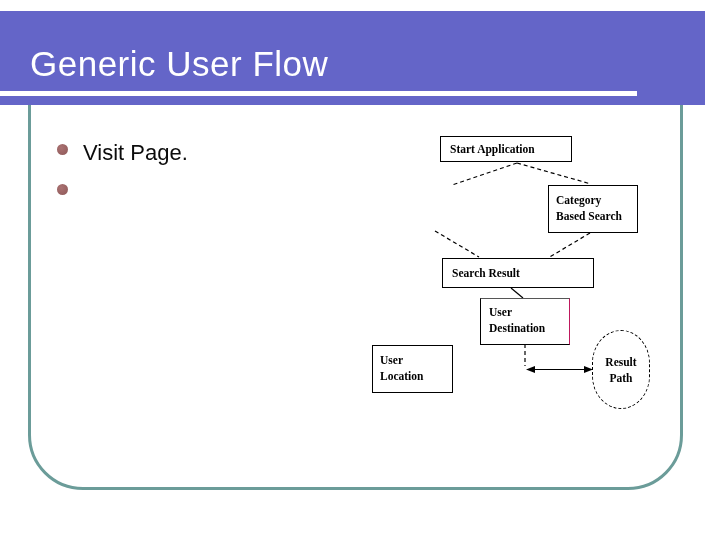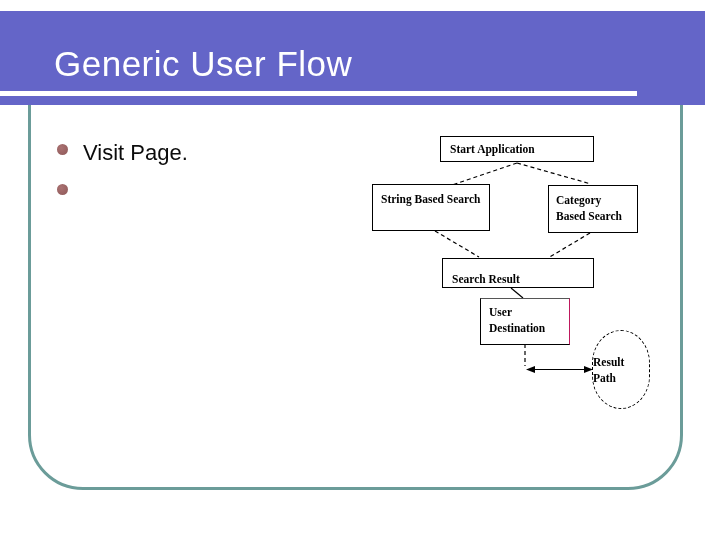--- a/index.html
+++ b/index.html
@@ -6,49 +6,49 @@
   .stage{position:relative;width:720px;height:540px;background:#ffffff;overflow:hidden;
          font-family:"Liberation Sans",sans-serif;}
 
   
   .slide-frame{position:absolute;left:28px;top:34px;width:655px;height:456px;
                border:3px solid #6b9c99;border-radius:55px;box-sizing:border-box;z-index:0;}
 
   
   .header{position:absolute;left:0;top:11px;width:705px;height:94px;background:#6465c8;z-index:3;}
   .header-title{position:absolute;left:30px;top:33px;font-size:35px;font-weight:400;
-                color:#ffffff;letter-spacing:0.5px;white-space:nowrap;margin-left:24px;}
+                color:#ffffff;letter-spacing:0.5px;white-space:nowrap;}
   .header-underline{position:absolute;left:0;top:80px;width:637px;height:5px;background:#ffffff;}
 
   
   .bullets{position:absolute;left:57px;top:136px;width:300px;display:flex;
            flex-direction:column;gap:6px;z-index:2;}
   .bullet-item{display:flex;align-items:flex-start;}
   .bullet-dot{flex:0 0 auto;width:11px;height:11px;border-radius:50%;
               background:radial-gradient(circle at 38% 35%, #aa7272, #8e5858);margin-top:8px;}
   .bullet-text{margin-left:15px;font-size:22px;line-height:34px;color:#0c0c0c;
                white-space:pre-line;}
 
   
   .fc-svg{position:absolute;left:0;top:0;width:720px;height:540px;z-index:1;}
   .fc-box{position:absolute;background:#ffffff;border:1px solid #000;box-sizing:border-box;
           font-family:"Liberation Serif",serif;font-weight:bold;font-size:11.5px;
           line-height:16px;color:#000;z-index:2;}
-  .fc-start{left:440px;top:136px;width:154px;height:26px;display:flex;align-items:center;
+  .fc-start{left:440px;top:136px;width:132px;height:26px;display:flex;align-items:center;
             padding-left:9px;}
   .fc-string{left:372px;top:184px;width:118px;height:47px;padding:6px 8px 0 8px;}
   .fc-category{left:548px;top:185px;width:90px;height:48px;padding:6px 6px 0 7px;}
-  .fc-result{left:442px;top:258px;width:152px;height:30px;display:flex;align-items:flex-end;
+  .fc-result{left:442px;top:258px;width:152px;height:30px;display:flex;align-items:center;
              padding-left:9px;}
   .fc-dest{left:480px;top:298px;width:90px;height:47px;padding:5px 6px 0 8px;
            border-right:1px solid #be185d;border-top:1px solid #565656;}
   .fc-loc{left:372px;top:345px;width:81px;height:48px;padding:6px 6px 0 7px;}
   .fc-path{left:592px;top:330px;width:58px;height:79px;border:1px dashed #000;
            border-radius:50% / 42%;display:flex;flex-direction:column;align-items:center;
-           justify-content:center;background:transparent;}
+           justify-content:center;text-align:center;background:transparent;}
 </style>
 </head>
 <body>
 
 <div class="stage">
 
   <div class="slide-frame"></div>
 
   <svg class="fc-svg" viewBox="0 0 720 540" xmlns="http://www.w3.org/2000/svg">
     <g stroke="#000" stroke-width="1.2" fill="none">
@@ -78,34 +78,34 @@
     </div>
     <div class="bullet-item">
       <span class="bullet-dot"></span>
     </div>
   </div>
 
   <div class="fc-box fc-start">
     <span>Start Application</span>
   </div>
 
-  <div class="fc-box fc-string">
-    <span>String Based Search</span>
-  </div>
 
   <div class="fc-box fc-category">
     <span>Category Based Search</span>
   </div>
 
   <div class="fc-box fc-result">
     <span>Search Result</span>
   </div>
 
   <div class="fc-box fc-dest">
     <span>User Destination</span>
   </div>
 
+  <div class="fc-box fc-loc">
+    <span>User Location</span>
+  </div>
 
   <div class="fc-box fc-path">
     <span>Result Path</span>
   </div>
 
 </div>
 
 </body></html>

